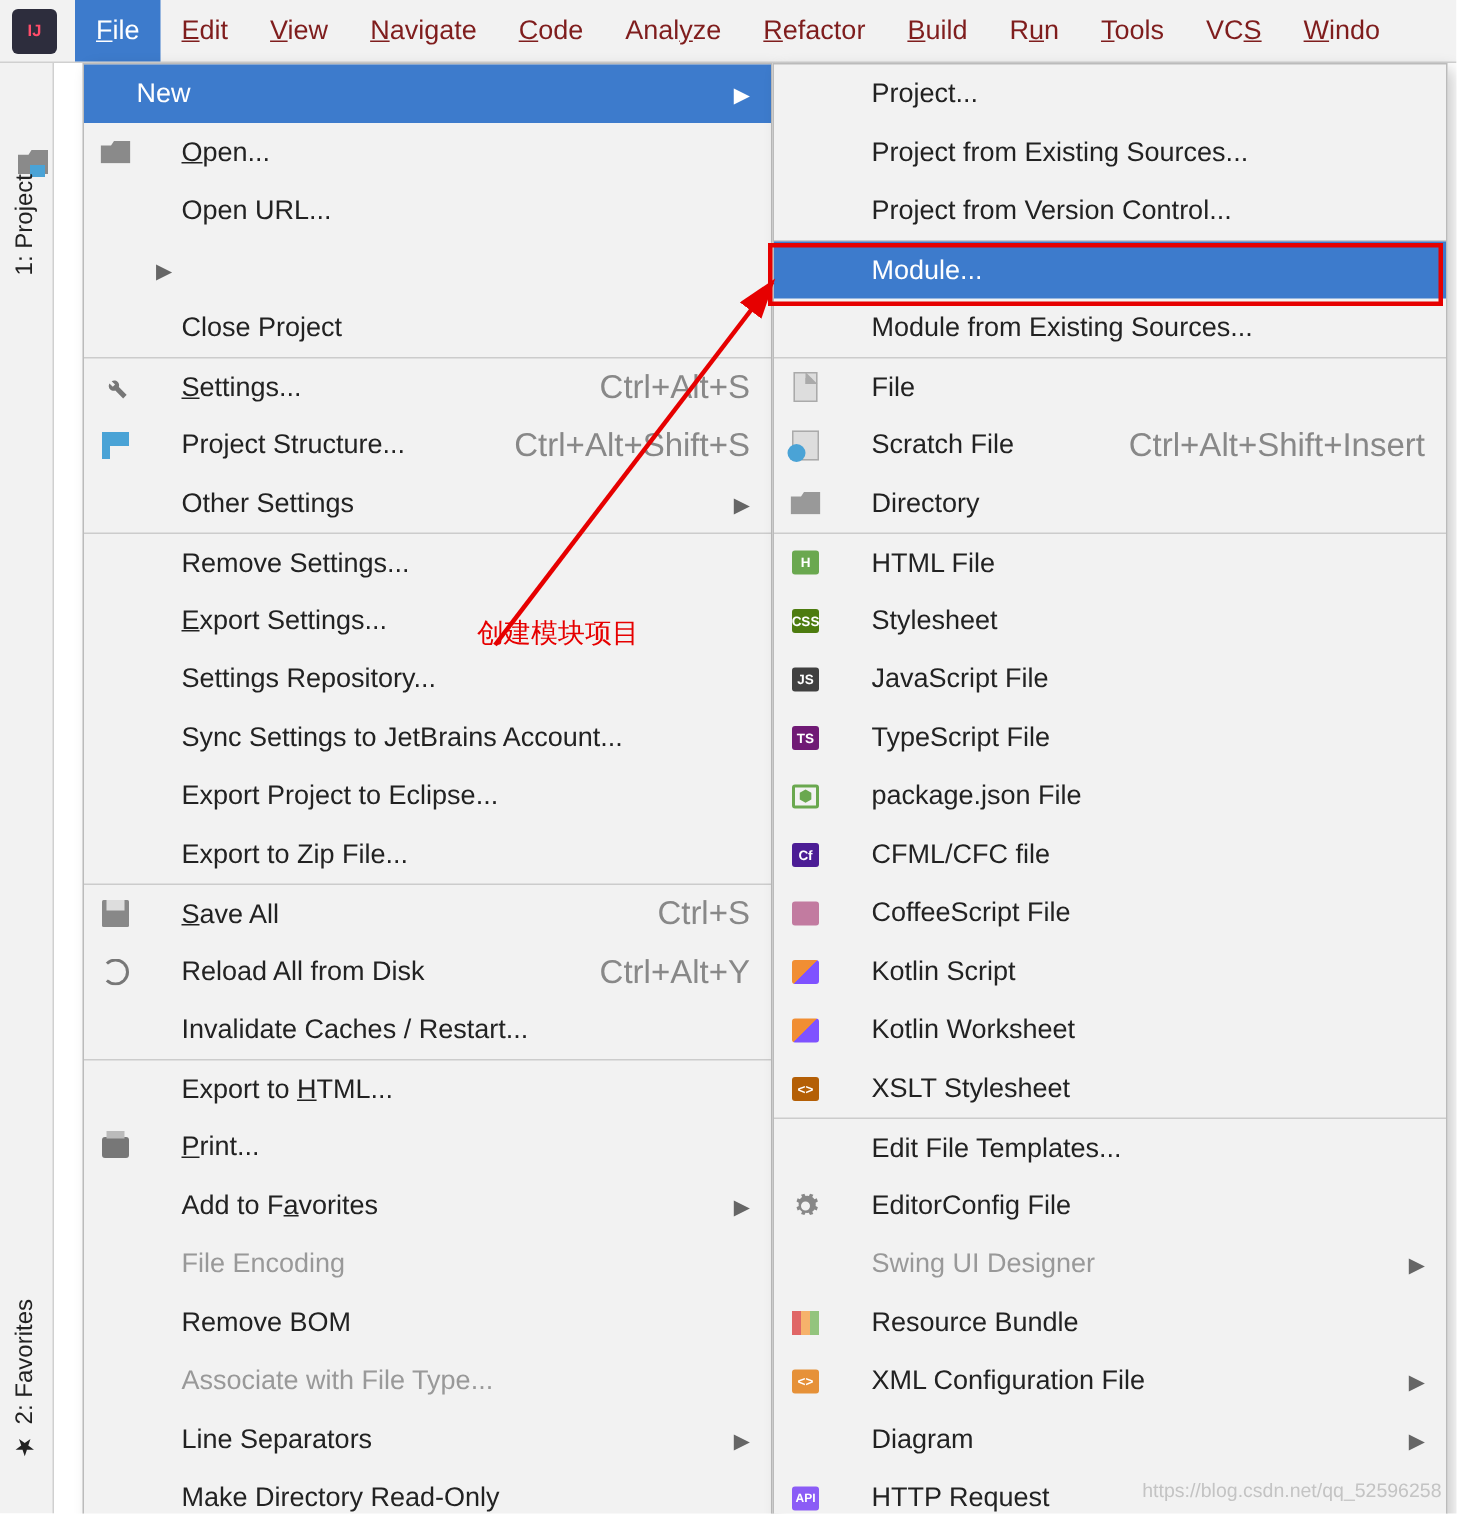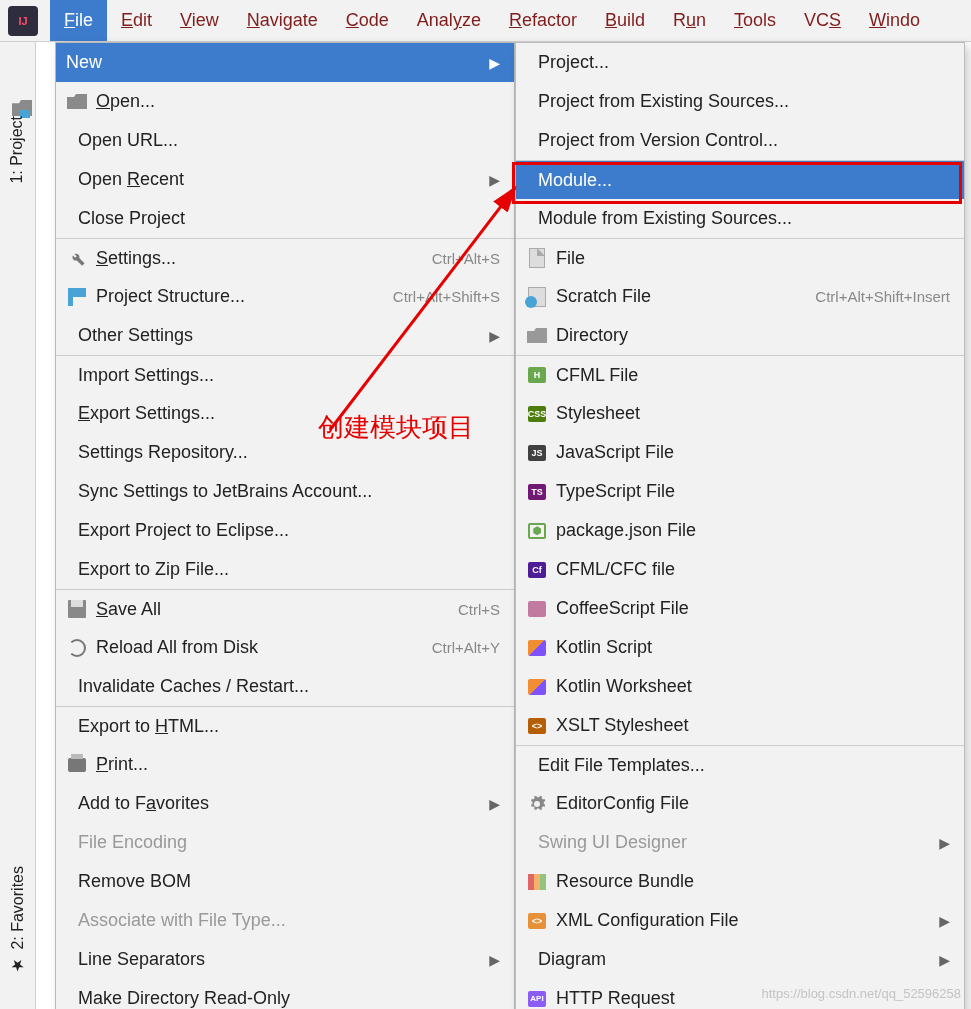--- a/index.html
+++ b/index.html
@@ -21,25 +21,25 @@
 .proj-icon-small { position: absolute; left: 20px; top: 68px; width: 10px; height: 8px; background: #4aa3d6; }
 
 .dropdown1 { position: absolute; left: 55px; top: 42px; width: 460px; background: #f2f2f2; border: 1px solid #bbb; box-shadow: 4px 4px 10px rgba(0,0,0,.2); }
 .dropdown2 { position: absolute; left: 515px; top: 42px; width: 450px; background: #f2f2f2; border: 1px solid #bbb; box-shadow: 4px 4px 10px rgba(0,0,0,.2); }
 
 .dd-item { display: flex; align-items: center; height: 39px; padding: 0 14px 0 10px; font-size: 18px; color: #222; cursor: pointer; position: relative; }
 .dd-item.selected { background: #3d7bcc; color: #fff; }
 .dd-item.disabled { color: #999; }
 .dd-item.sep { border-top: 1px solid #ccc; }
 .dd-item .icon { width: 22px; height: 22px; margin-right: 8px; flex-shrink: 0; display: flex; align-items: center; justify-content: center; }
-.dd-item .label { flex: 1; }
-.dd-item .shortcut { color: #888; font-size: 15px; }
+.dd-item .label { flex: 1; margin-left: 25px; }
+.dd-item .shortcut { color: #888; font-size: 22px; }
 .dd-item .arrow { margin-left: 8px; font-size: 14px; color: #666; }
 .dd-item.selected .arrow { color: #fff; }
-.dd-item.indent { padding-left: 22px; }
+.dd-item.indent { padding-left: 40px; }
 
 .ic-folder { width: 20px; height: 15px; background: #8a8a8a; clip-path: polygon(0 20%,35% 20%,45% 0,100% 0,100% 100%,0 100%); }
 .ic-folder.grey { background: #999; }
 .ic-structure { width: 18px; height: 18px; background: linear-gradient(#4aa3d6 0 50%, transparent 50%), linear-gradient(90deg, #4aa3d6 0 30%, transparent 30%); }
 .ic-save { width: 18px; height: 18px; background: #888; border-radius: 1px; position: relative; }
 .ic-save::after { content: ""; position: absolute; left: 3px; top: 0; width: 12px; height: 7px; background: #ddd; }
 .ic-reload { width: 18px; height: 18px; border: 2px solid #777; border-radius: 50%; border-left-color: transparent; position: relative; }
 .ic-print { width: 18px; height: 14px; background: #777; border-radius: 2px; position: relative; }
 .ic-print::before { content: ""; position: absolute; left: 3px; top: -4px; width: 12px; height: 5px; background: #bbb; }
 .ic-file { width: 16px; height: 20px; background: #ddd; border: 1px solid #aaa; position: relative; }
@@ -54,21 +54,21 @@
 .ic-coffee { background: #c27ba0; position: relative; }
 .ic-kotlin { background: linear-gradient(135deg,#f18e33 0 50%,#7f52ff 50%); }
 .ic-xslt { background: #b45f06; }
 .ic-bundle { width: 18px; height: 16px; background: linear-gradient(90deg,#e06666 0 33%,#f6b26b 33% 66%,#93c47d 66%); }
 .ic-xml { background: #e69138; }
 .ic-api { background: #8b5cf6; font-size: 8px; }
 .ic-scratch { width: 18px; height: 20px; background: #ddd; border: 1px solid #aaa; position: relative; }
 .ic-scratch::before { content:""; position:absolute; left:-4px; bottom:-2px; width:12px; height:12px; background:#4aa3d6; border-radius:50%; }
 
 .highlight-box { position: absolute; border: 3px solid #e60000; pointer-events: none; }
-.annotation { position: absolute; color: #e60000; font-size: 26px; font-weight: 400; pointer-events: none; }
+.annotation { position: absolute; color: #e60000; font-size: 18px; font-weight: 400; pointer-events: none; }
 .arrow-svg { position: absolute; pointer-events: none; }
 
 .watermark { position: absolute; right: 10px; bottom: 8px; font-size: 13px; color: rgba(150,150,150,.5); margin-top: 45px; }
 </style>
 </head>
 <body>
 
 <div class="menubar">
   <div class="app-icon"></div>
   <div id="menubar-items" style="display: flex;">
@@ -105,21 +105,20 @@
     <div class="dd-item">
       <span class="icon">
         <div class="ic-folder"></div>
       </span>
       <span class="label"><u>O</u>pen...</span>
     </div>
     <div class="dd-item indent">
       <span class="label">Open URL...</span>
     </div>
     <div class="dd-item indent">
-      <span class="label">Open <u>R</u>ecent</span>
       <span class="arrow">▶</span>
     </div>
     <div class="dd-item indent">
       <span class="label">Close Project</span>
     </div>
     <div class="dd-item sep">
       <span class="icon">
         <svg viewBox="0 0 24 24" width="18" height="18" fill="#777">
           <path d="M22 19l-7-7c.5-1.5.2-3.3-1-4.5-1.5-1.5-3.7-1.7-5.4-.7l3 3-2 2-3-3c-1 1.7-.8 3.9.7 5.4 1.2 1.2 3 1.5 4.5 1l7 7 3-3z"></path>
         </svg>
@@ -132,21 +131,21 @@
         <div class="ic-structure"></div>
       </span>
       <span class="label">Project Structure...</span>
       <span class="shortcut">Ctrl+Alt+Shift+S</span>
     </div>
     <div class="dd-item indent">
       <span class="label">Other Settings</span>
       <span class="arrow">▶</span>
     </div>
     <div class="dd-item sep indent">
-      <span class="label">Import Settings...</span>
+      <span class="label">Remove Settings...</span>
     </div>
     <div class="dd-item indent">
       <span class="label"><u>E</u>xport Settings...</span>
     </div>
     <div class="dd-item indent">
       <span class="label">Settings Repository...</span>
     </div>
     <div class="dd-item indent">
       <span class="label">Sync Settings to JetBrains Account...</span>
     </div>
@@ -235,21 +234,21 @@
     <div class="dd-item">
       <span class="icon">
         <div class="ic-folder grey"></div>
       </span>
       <span class="label">Directory</span>
     </div>
     <div class="dd-item sep">
       <span class="icon">
         <div class="ic-badge ic-html">H</div>
       </span>
-      <span class="label">CFML File</span>
+      <span class="label">HTML File</span>
     </div>
     <div class="dd-item">
       <span class="icon">
         <div class="ic-badge ic-css">CSS</div>
       </span>
       <span class="label">Stylesheet</span>
     </div>
     <div class="dd-item">
       <span class="icon">
         <div class="ic-badge ic-js">JS</div>

